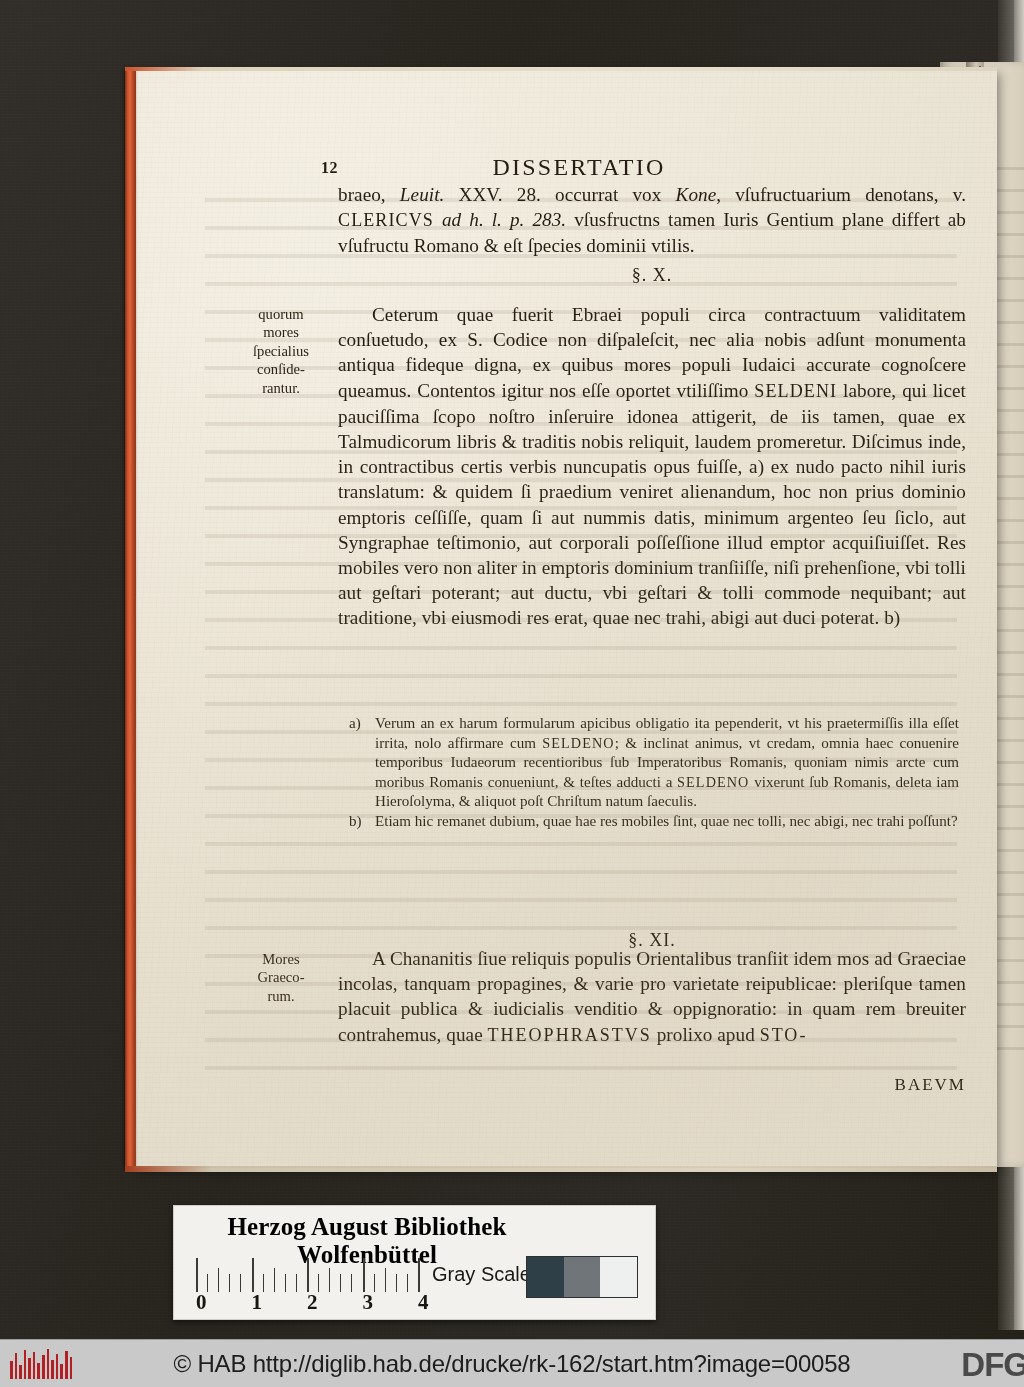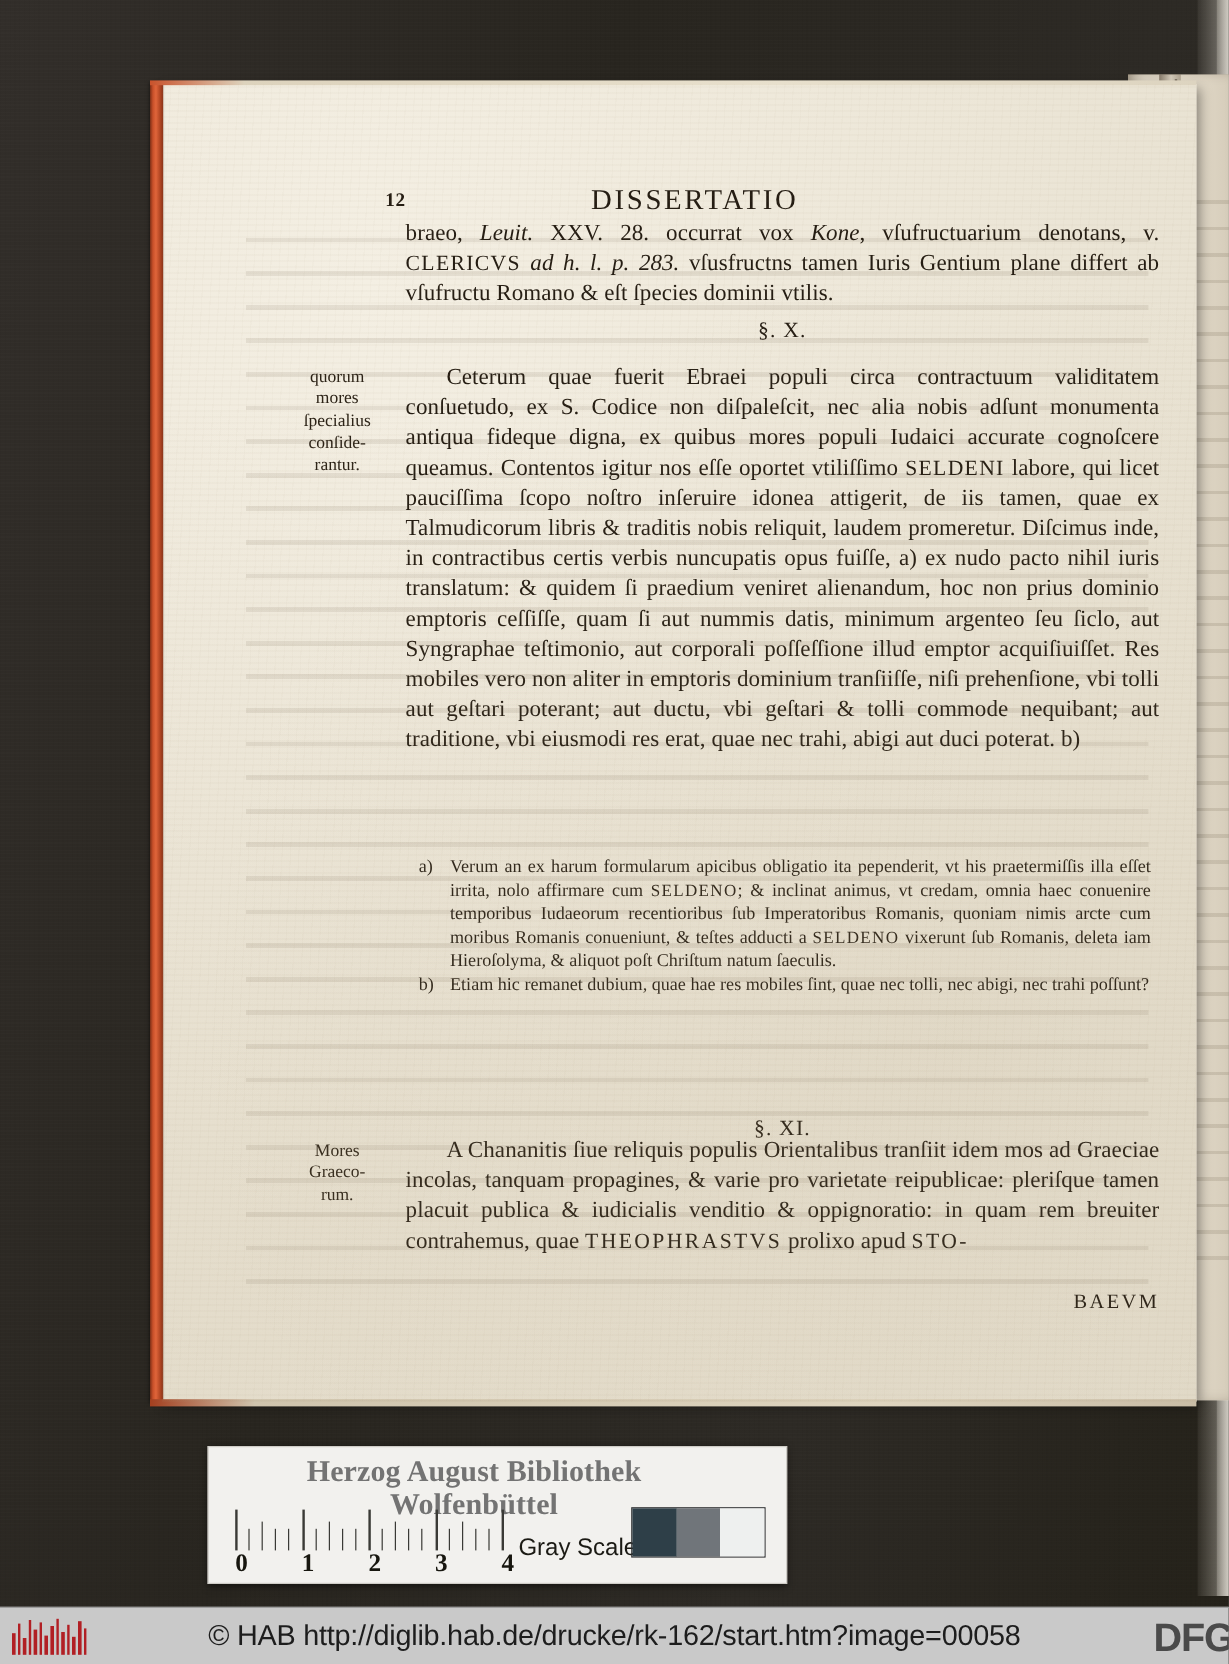--- a/index.html
+++ b/index.html
@@ -151,31 +151,31 @@
   
   .card{
     position:absolute;left:173px;top:1205px;width:481px;height:113px;
     background:#f2f1ee;
     box-shadow:0 2px 6px rgba(0,0,0,.55);
     border:1px solid #cfcdc7;
   }
   .card-title{
     position:absolute;left:0;top:7px;width:386px;text-align:center;
     font-family:"Liberation Serif",serif;font-weight:bold;
-    font-size:25px;color:#737373;letter-spacing:.1px;padding-left:28px;
+    font-size:25px;color:#000000;letter-spacing:.1px;
   }
   .ruler{position:absolute;left:22px;top:52px;width:222px;height:34px;}
   .ruler .t{position:absolute;bottom:0;width:1px;background:#3a3a36;}
   .rnums{
     position:absolute;left:12px;top:84px;width:244px;height:24px;
     font-family:"Liberation Serif",serif;font-weight:bold;font-size:21px;color:#17160f;
   }
   .rnums span{position:absolute;top:0;}
   .gs-label{
-    position:absolute;left:258px;top:73px;
+    position:absolute;left:258px;top:57px;
     font-family:"Liberation Sans",sans-serif;font-size:20px;color:#1b1a14;
   }
   .gs-patches{
     position:absolute;left:352px;top:50px;width:110px;height:40px;
     border:1px solid #2d2f31;display:flex;
   }
   .gs-patches div{flex:1;}
 
   
   .footer{

